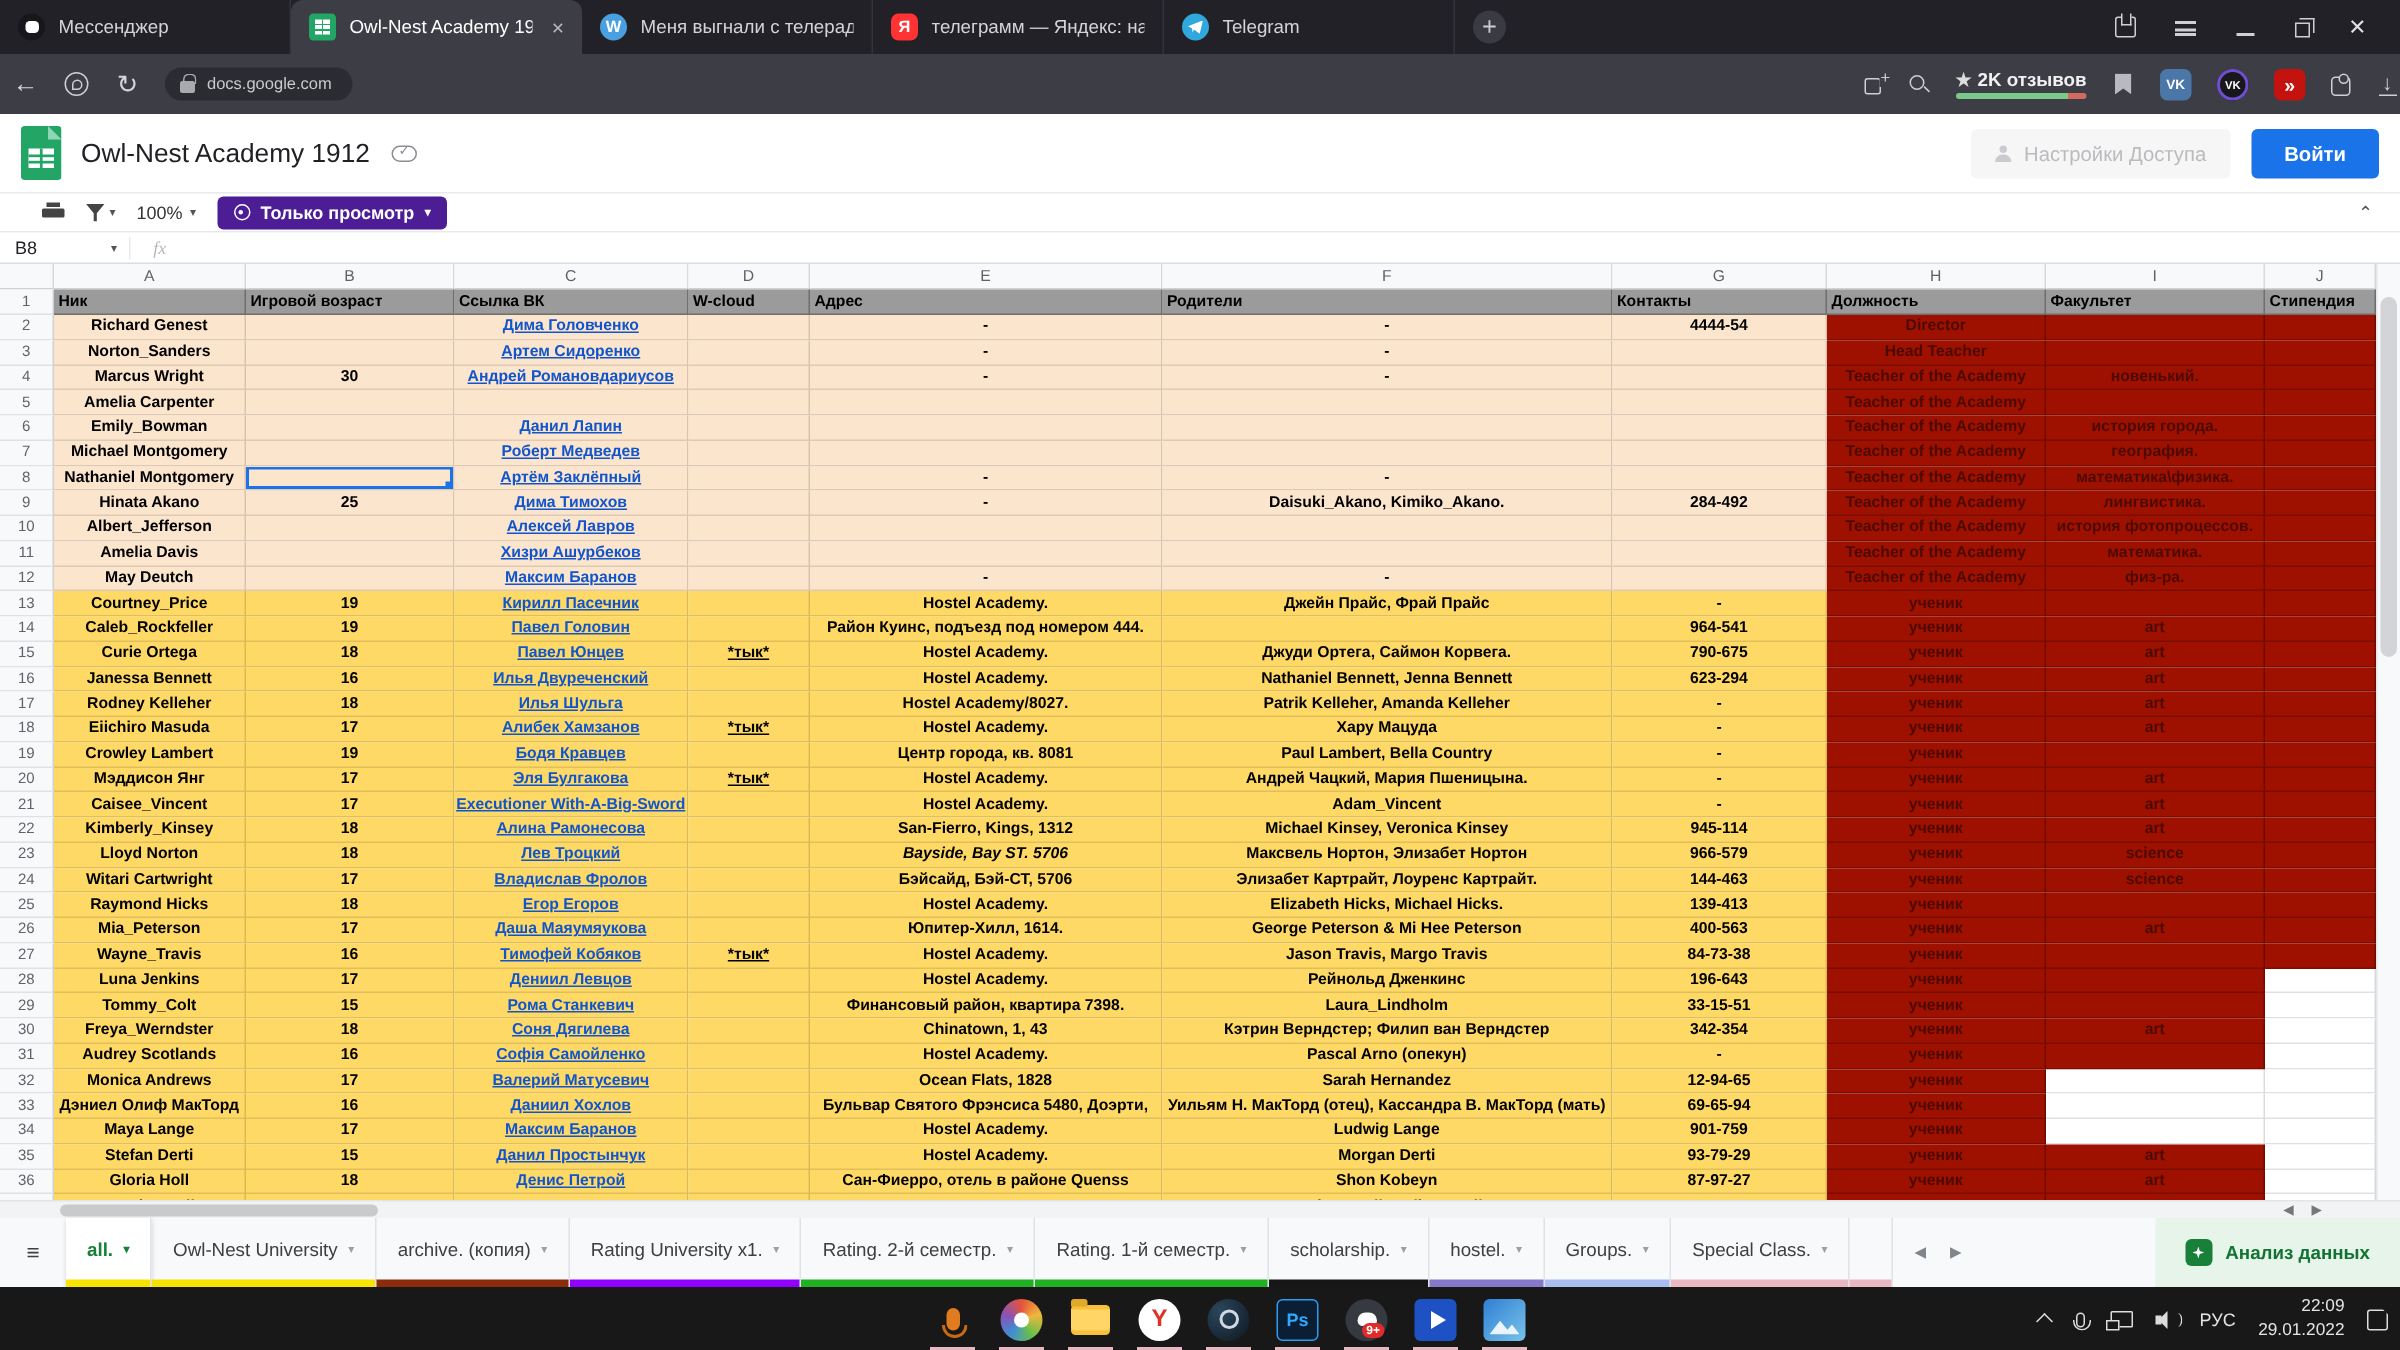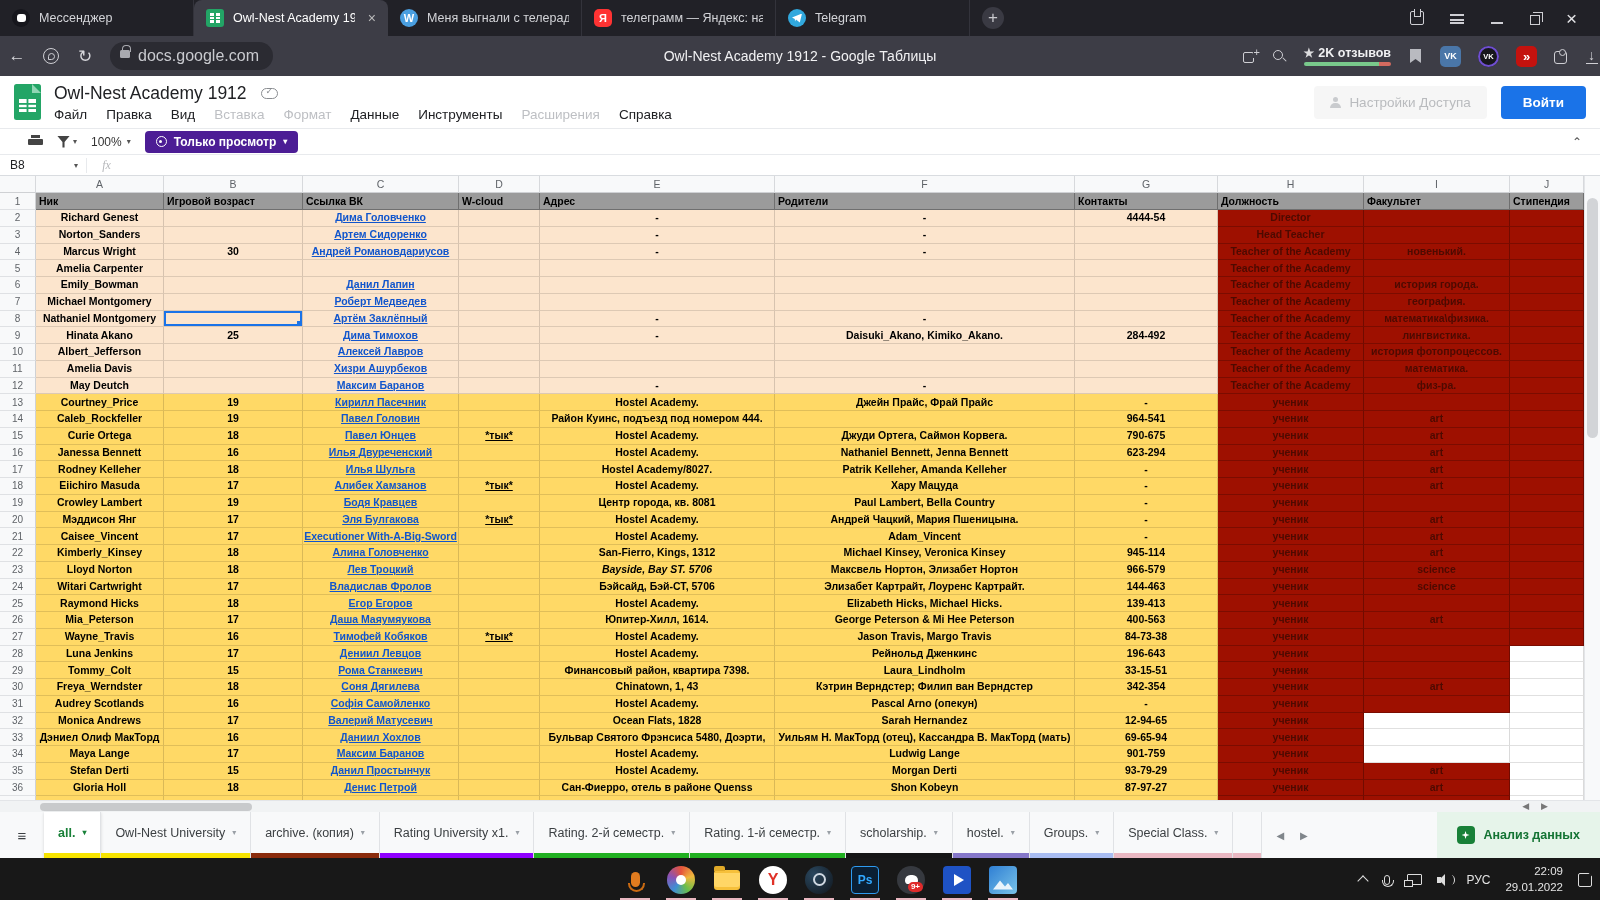--- a/index.html
+++ b/index.html
@@ -41,22 +41,22 @@
   .min-icon::after{content:"";position:absolute;left:1px;right:1px;top:11px;border-top:2px solid #cfcfd4;}
   .restore-icon{border:1.5px solid #cfcfd4;width:10px;height:10px;margin-top:3px;}
   .restore-icon::after{content:"";position:absolute;left:2px;top:-4px;width:9px;height:9px;border:1.5px solid #cfcfd4;border-left:none;border-bottom:none;}
   .close-icon::before{content:"×";color:#e3e3e6;font-size:19px;line-height:13px;}
 
   
   .addressbar{height:40px;background:#3d3d46;display:flex;align-items:center;color:#e8e8ea;position:relative;}
   .nav-ic{width:34px;text-align:center;font-size:17px;color:#d6d6da;}
   .protect-icon{width:16px;height:16px;border:1.6px solid #cfcfd4;border-radius:50%;margin:0 9px;position:relative;}
   .protect-icon::after{content:"";position:absolute;left:4px;top:4px;width:5px;height:5px;border:1.6px solid #cfcfd4;border-radius:50% 50% 50% 0;}
-  .urlpill{display:flex;gap:8px;background:#2b2b32;border-radius:15px;
-    padding:5px 14px 5px 10px;margin-left:8px;color:#c9cacf;font-size:16px;}
+  .urlpill{display:flex;align-items:center;gap:8px;background:#2b2b32;border-radius:15px;
+    padding:5px 14px 5px 10px;margin-left:8px;color:#c9cacf;font-size:11px;}
   .lock-icon{width:10px;height:8px;background:#a9aab0;border-radius:1.5px;position:relative;margin-top:3px;}
   .lock-icon::before{content:"";position:absolute;left:1.5px;top:-5px;width:7px;height:6px;border:1.6px solid #a9aab0;border-bottom:none;border-radius:4px 4px 0 0;}
   .page-title{position:absolute;left:0;right:0;text-align:center;font-size:14px;color:#f1f1f3;pointer-events:none;}
   .addr-right{margin-left:auto;display:flex;align-items:center;gap:17px;padding-right:0;z-index:2;}
   .a-ic{position:relative;width:16px;height:16px;color:#cfcfd4;}
   .copy-icon{border:1.5px solid #cfcfd4;border-radius:2px;width:11px;height:11px;margin-top:3px;}
   .copy-icon::after{content:"+";position:absolute;left:9px;top:-7px;font-size:11px;background:#3d3d46;padding:0 1px;}
   .find-icon::before{content:"";position:absolute;left:2px;top:2px;width:8px;height:8px;border:1.6px solid #cfcfd4;border-radius:50%;}
   .find-icon::after{content:"";position:absolute;left:11px;top:11px;width:5px;border-top:1.6px solid #cfcfd4;transform:rotate(45deg);}
   .reviews{display:flex;flex-direction:column;gap:2px;align-items:center;}
@@ -245,21 +245,20 @@
   </div>
 
   <div class="addressbar">
     <span class="nav-ic">←</span>
     <span class="protect-icon"></span>
     <span class="nav-ic">↻</span>
     <div class="urlpill">
       <span class="lock-icon"></span>
       <span>docs.google.com</span>
     </div>
-    <div class="page-title">Owl-Nest Academy 1912 - Google Таблицы</div>
     <div class="addr-right">
       <span class="a-ic copy-icon"></span>
       <span class="a-ic find-icon"></span>
       <div class="reviews">
         <div class="reviews-top">
           <span class="star-icon"></span>
           <span>2K отзывов</span>
         </div>
         <div class="reviews-bar"></div>
       </div>
@@ -279,31 +278,20 @@
       <rect x="5" y="19" width="17" height="1.8" fill="#23a566"></rect>
       <rect x="5" y="23.2" width="17" height="1.8" fill="#23a566"></rect>
       <rect x="12.6" y="15" width="1.8" height="13" fill="#23a566"></rect>
       <path d="M18 0 L27 9 L18 9 Z" fill="#8fd6b4"></path>
     </svg>
     <div class="htext">
       <div class="trow">
         <span class="doc-title">Owl-Nest Academy 1912</span>
         <span class="cloud-icon"></span>
       </div>
-      <div class="menubar" id="menubar">
-          <span class="menu-item">Файл</span>
-          <span class="menu-item">Правка</span>
-          <span class="menu-item">Вид</span>
-          <span class="menu-item disabled">Вставка</span>
-          <span class="menu-item disabled">Формат</span>
-          <span class="menu-item">Данные</span>
-          <span class="menu-item">Инструменты</span>
-          <span class="menu-item disabled">Расширения</span>
-          <span class="menu-item">Справка</span>
-        </div>
     </div>
     <div class="hdr-right">
       <div class="share-btn">
         <span class="person-icon"></span>
         <span>Настройки Доступа</span>
       </div>
       <div class="signin-btn">Войти</div>
     </div>
   </div>
 
@@ -618,21 +606,21 @@
         <div class="gcell yellow" style="flex: 0 0 300px;">Adam_Vincent</div>
         <div class="gcell yellow" style="flex: 0 0 143px;">-</div>
         <div class="gcell red" style="flex: 0 0 146px;">ученик</div>
         <div class="gcell red" style="flex: 0 0 146px;">art</div>
         <div class="gcell red" style="flex: 0 0 74px;"></div>
       </div>
       <div class="grow">
         <div class="gnum">22</div>
         <div class="gcell yellow" style="flex: 0 0 128px;">Kimberly_Kinsey</div>
         <div class="gcell yellow" style="flex: 0 0 139px;">18</div>
-        <div class="gcell yellow link" style="flex: 0 0 156px;">Алина Головченко</div>
+        <div class="gcell yellow link" style="flex: 0 0 156px;">Алина Рамонесова</div>
         <div class="gcell yellow" style="flex: 0 0 81px;"></div>
         <div class="gcell yellow" style="flex: 0 0 235px;">San-Fierro, Kings, 1312</div>
         <div class="gcell yellow" style="flex: 0 0 300px;">Michael Kinsey, Veronica Kinsey</div>
         <div class="gcell yellow" style="flex: 0 0 143px;">945-114</div>
         <div class="gcell red" style="flex: 0 0 146px;">ученик</div>
         <div class="gcell red" style="flex: 0 0 146px;">art</div>
         <div class="gcell red" style="flex: 0 0 74px;"></div>
       </div>
       <div class="grow">
         <div class="gnum">23</div>

